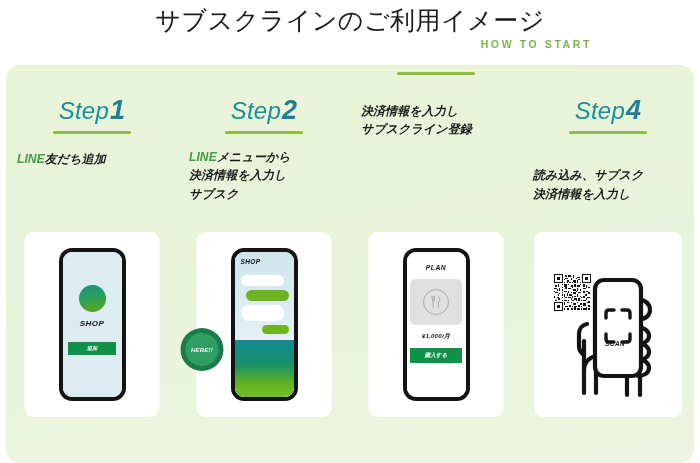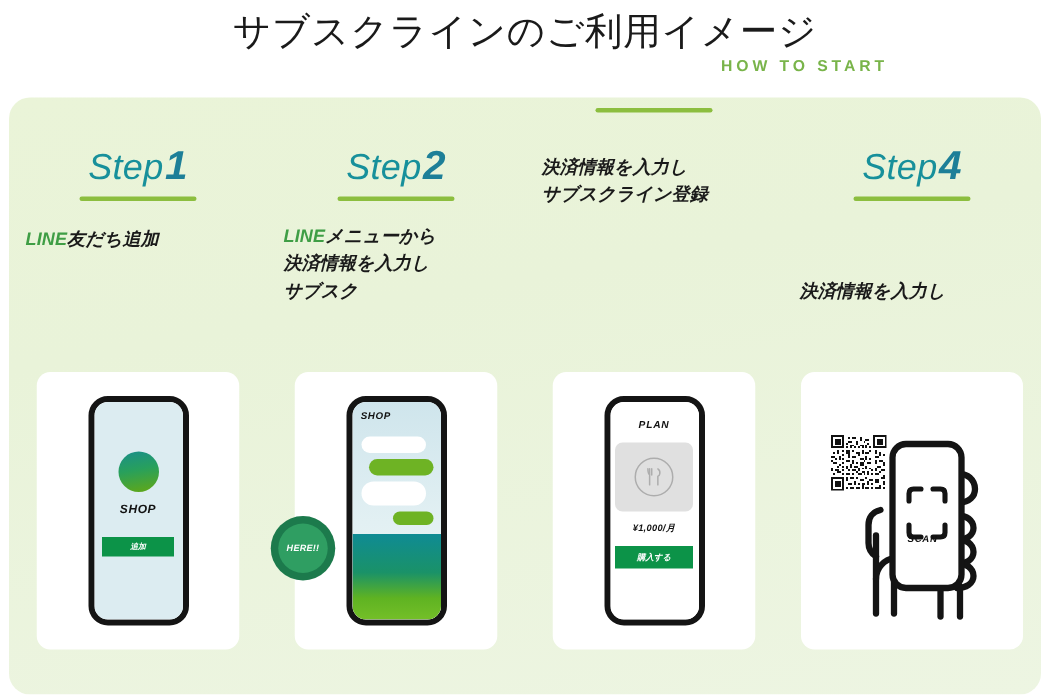--- a/index.html
+++ b/index.html
@@ -73,21 +73,20 @@
   .desc-1 { margin-top: 16px; }
   .desc-3 { margin-top: 27px; }
 
   
   .card {
     position: absolute; top: 167px;
     width: 135px; height: 185px;
     left: 50%; transform: translateX(-50%);
     background: #ffffff;
     border-radius: 9px;
-    margin-top: 16px;
   }
   .card-4 { width: 148px; }
 
   
   .phone {
     position: absolute; left: 50%; transform: translateX(-50%);
     top: 16px;
     width: 67px; height: 153px;
     border: 4px solid #141414;
     border-radius: 13px;
@@ -281,21 +280,21 @@
       </div>
     </div>
 
     <div class="col">
       <div class="step-label">
         <span>Step</span><span class="num">4</span>
       </div>
       <div class="step-rule"></div>
       <div class="step-desc">
         <br>
-        <br>
+        <span>読み込み、サブスク</span><br>
         <span>決済情報を入力し</span>
       </div>
 
       <div class="card card-4">
         <div class="art4">
 
           <svg class="qr" viewBox="0 0 29 29" shape-rendering="crispEdges">
             <rect width="29" height="29" fill="#ffffff"></rect>
             <g fill="#111111">
 

